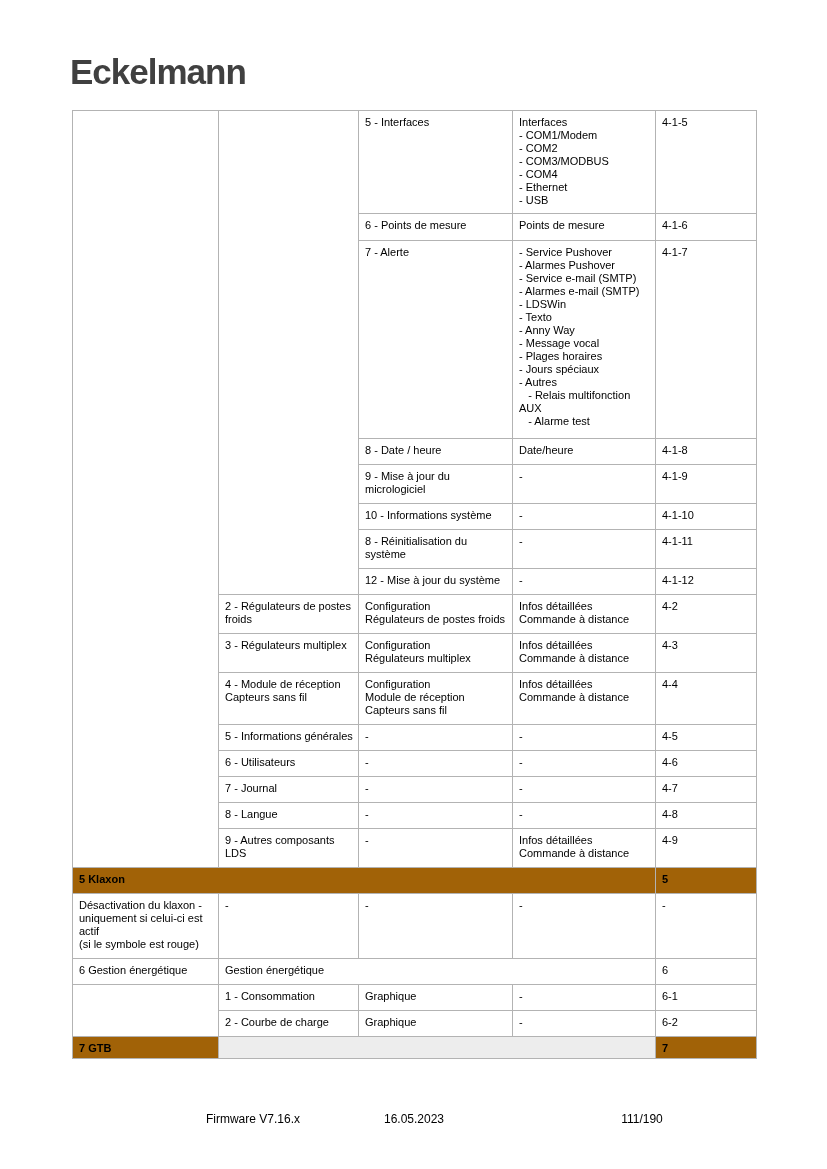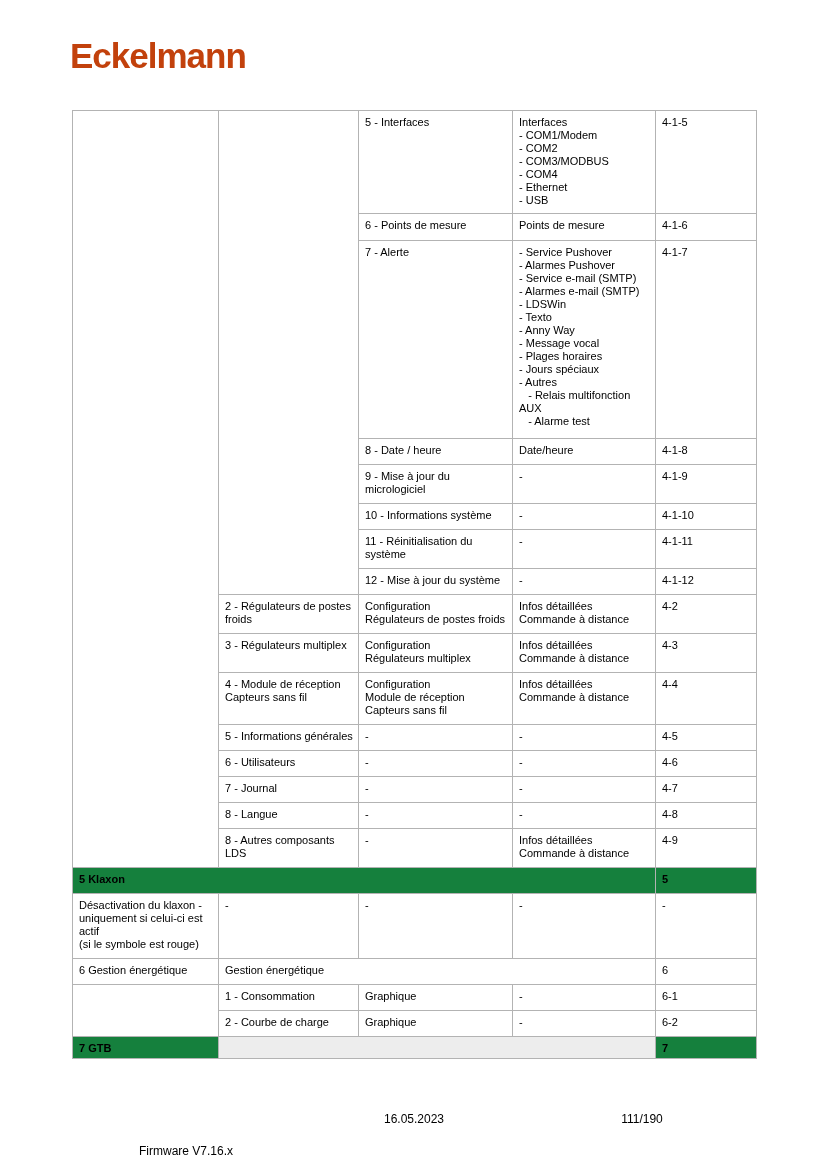--- a/index.html
+++ b/index.html
@@ -1,44 +1,44 @@
 <!DOCTYPE html>
 <html><head>
 <meta charset="utf-8">
 <style>
   html,body{margin:0;padding:0;}
   body{
     width:827px;height:1169px;background:#ffffff;position:relative;
     font-family:"Liberation Sans","DejaVu Sans",sans-serif;color:#000;
   }
   .logo{
-    position:absolute;left:70px;top:38px;
-    font-size:35px;font-weight:bold;color:#c2410c;letter-spacing:-1px;
+    position:absolute;left:70px;top:54px;
+    font-size:35px;font-weight:bold;color:#404040;letter-spacing:-1px;
     line-height:36px;
   }
   table.menu{
     position:absolute;left:72px;top:110px;width:684px;
     border-collapse:collapse;table-layout:fixed;
   }
   table.menu td{
     border:1px solid #b3b3b3;
     vertical-align:top;
     padding:5px 5px 3px 6px;
     font-size:11px;line-height:13px;
     white-space:pre-wrap;
     overflow:hidden;
   }
   td.no-top{border-top:none;}
-  td.sec{background:#15803d;font-weight:bold;}
+  td.sec{background:#a16207;font-weight:bold;}
   td.secbg{background:#ededed;}
   .footer{
     position:absolute;left:72px;top:1112px;width:684px;
     display:flex;font-size:12px;line-height:14px;
   }
-  .footer .fl{flex:1;text-align:center;margin-top:32px;}
+  .footer .fl{flex:1;text-align:right;}
   .footer .fc{flex:1;text-align:center;}
   .footer .fr{flex:1;text-align:center;}
 </style>
 </head>
 <body>
 
 <div class="logo">Eckelmann</div>
 
 <table class="menu">
   <colgroup>
@@ -95,21 +95,21 @@
 micrologiciel</td>
     <td>-</td>
     <td>4-1-9</td>
   </tr>
   <tr style="height:26px">
     <td>10 - Informations système</td>
     <td>-</td>
     <td>4-1-10</td>
   </tr>
   <tr style="height:39px">
-    <td>11 - Réinitialisation du
+    <td>8 - Réinitialisation du
 système</td>
     <td>-</td>
     <td>4-1-11</td>
   </tr>
   <tr style="height:26px">
     <td>12 - Mise à jour du système</td>
     <td>-</td>
     <td>4-1-12</td>
   </tr>
   <tr style="height:39px">
@@ -157,21 +157,21 @@
     <td>-</td>
     <td>4-7</td>
   </tr>
   <tr style="height:26px">
     <td>8 - Langue</td>
     <td>-</td>
     <td>-</td>
     <td>4-8</td>
   </tr>
   <tr style="height:39px">
-    <td>8 - Autres composants
+    <td>9 - Autres composants
 LDS</td>
     <td>-</td>
     <td>Infos détaillées
 Commande à distance</td>
     <td>4-9</td>
   </tr>
   <tr style="height:26px">
     <td colspan="4" class="sec">5 Klaxon</td>
     <td class="sec">5</td>
   </tr>

